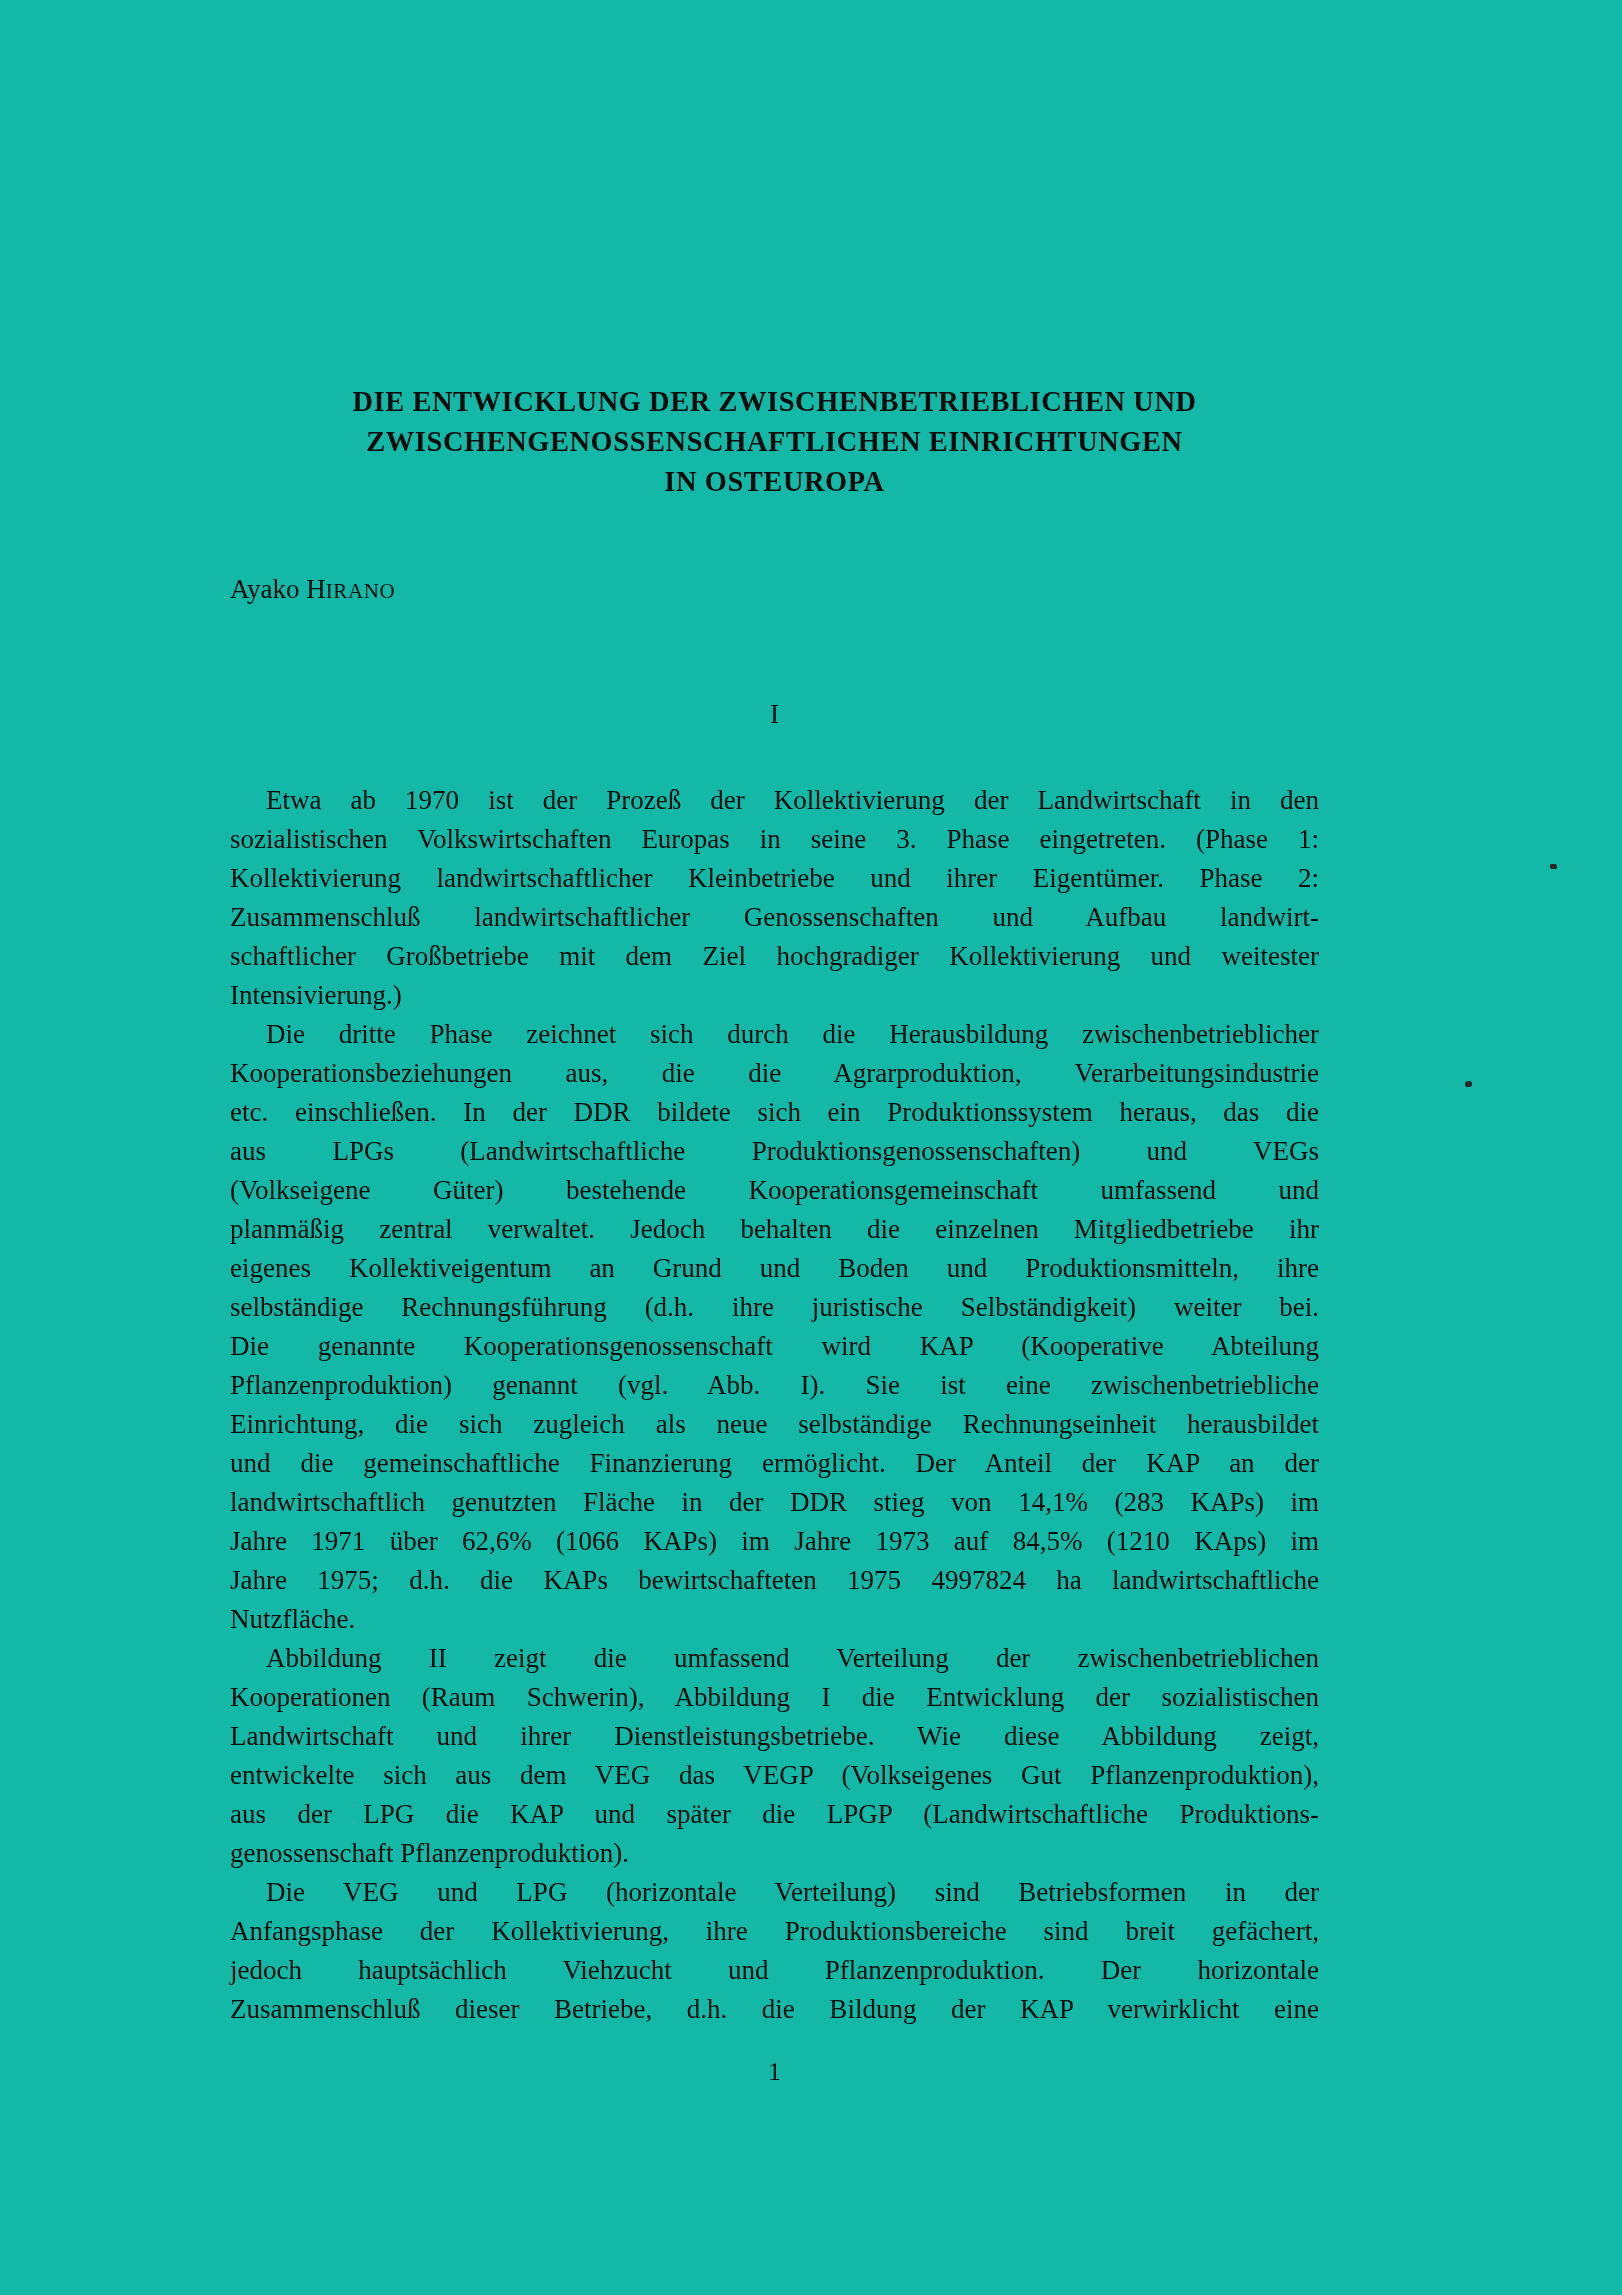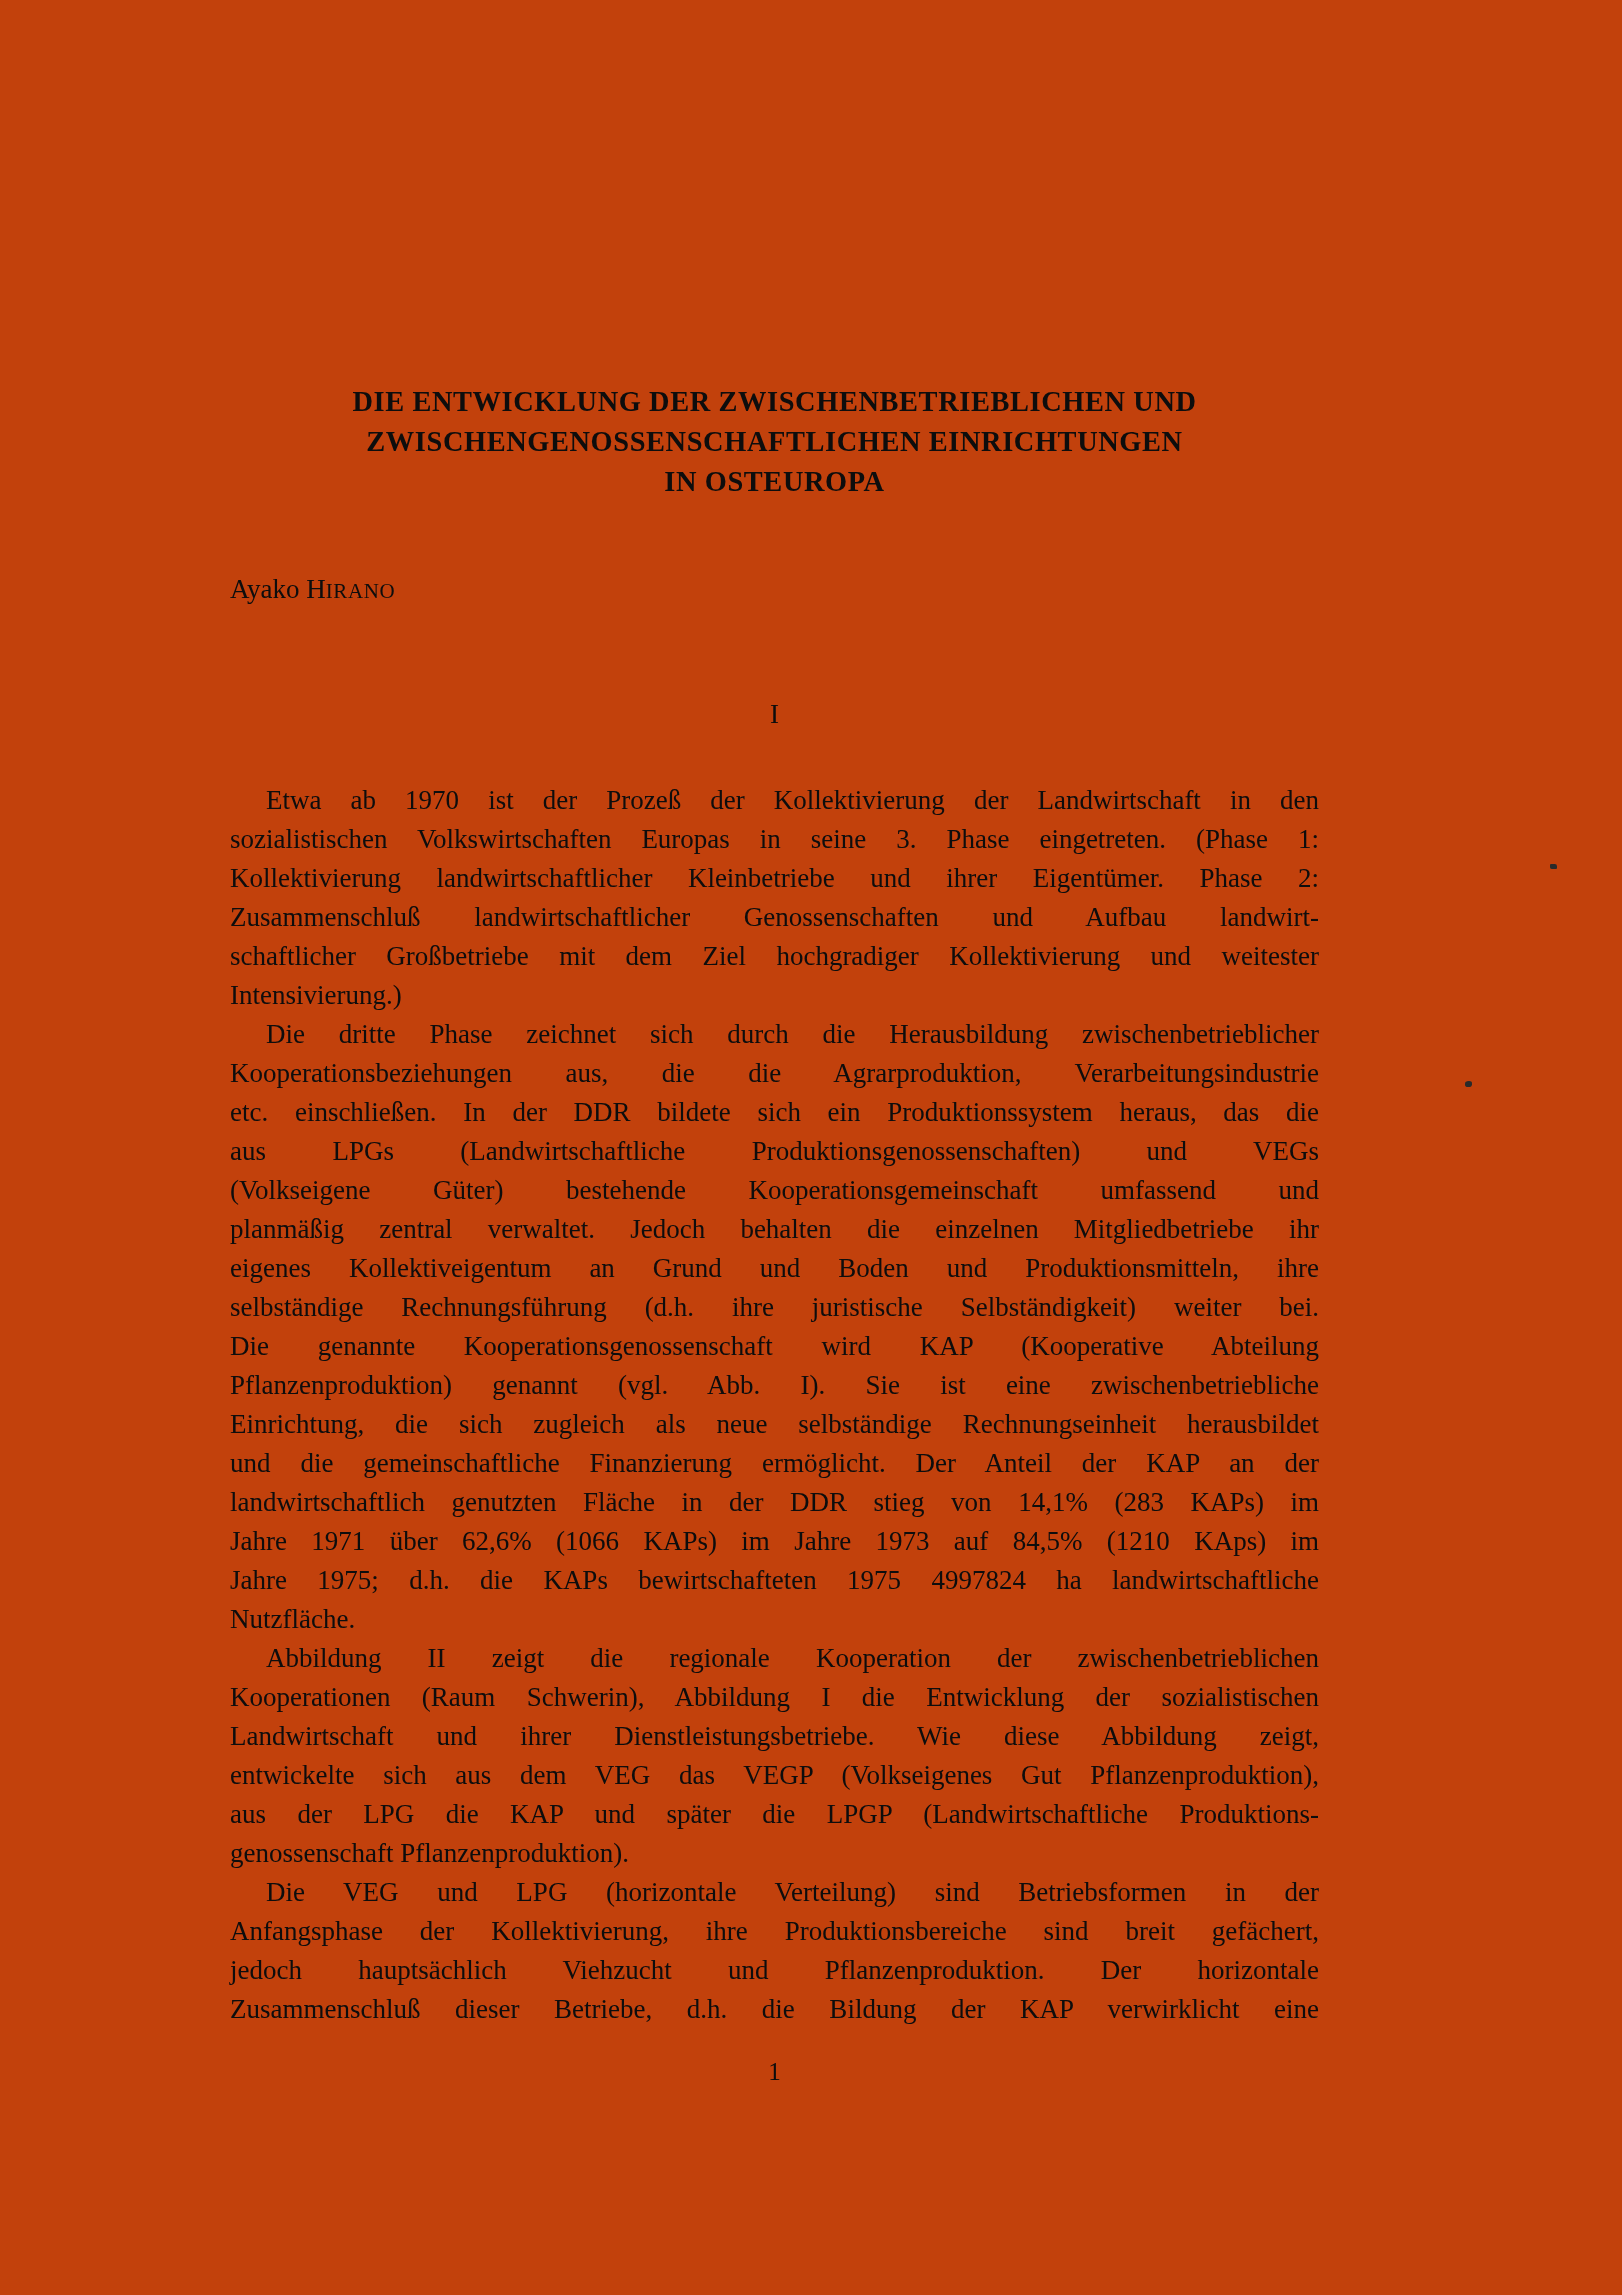--- a/index.html
+++ b/index.html
@@ -4,21 +4,21 @@
 <style>
   html, body {
     margin: 0;
     padding: 0;
     background: #ffffff;
   }
   .page {
     position: relative;
     width: 1622px;
     height: 2295px;
-    background: #c2410c;
+    background: #14b8a6;
     color: #0d0d0d;
     font-family: "Liberation Serif", "DejaVu Serif", serif;
     overflow: hidden;
   }
   .title-block {
     position: absolute;
     left: 230px;
     top: 382px;
     width: 1089px;
     text-align: center;
@@ -126,21 +126,21 @@
       <div class="body-line">eigenes Kollektiveigentum an Grund und Boden und Produktionsmitteln, ihre</div>
       <div class="body-line">selbständige Rechnungsführung (d.h. ihre juristische Selbständigkeit) weiter bei.</div>
       <div class="body-line">Die genannte Kooperationsgenossenschaft wird KAP (Kooperative Abteilung</div>
       <div class="body-line">Pflanzenproduktion) genannt (vgl. Abb. I). Sie ist eine zwischenbetriebliche</div>
       <div class="body-line">Einrichtung, die sich zugleich als neue selbständige Rechnungseinheit herausbildet</div>
       <div class="body-line">und die gemeinschaftliche Finanzierung ermöglicht. Der Anteil der KAP an der</div>
       <div class="body-line">landwirtschaftlich genutzten Fläche in der DDR stieg von 14,1% (283 KAPs) im</div>
       <div class="body-line">Jahre 1971 über 62,6% (1066 KAPs) im Jahre 1973 auf 84,5% (1210 KAps) im</div>
       <div class="body-line">Jahre 1975; d.h. die KAPs bewirtschafteten 1975 4997824 ha landwirtschaftliche</div>
       <div class="body-line flush">Nutzfläche.</div>
-      <div class="body-line indent">Abbildung II zeigt die regionale Kooperation der zwischenbetrieblichen</div>
+      <div class="body-line indent">Abbildung II zeigt die umfassend Verteilung der zwischenbetrieblichen</div>
       <div class="body-line">Kooperationen (Raum Schwerin), Abbildung I die Entwicklung der sozialistischen</div>
       <div class="body-line">Landwirtschaft und ihrer Dienstleistungsbetriebe. Wie diese Abbildung zeigt,</div>
       <div class="body-line">entwickelte sich aus dem VEG das VEGP (Volkseigenes Gut Pflanzenproduktion),</div>
       <div class="body-line">aus der LPG die KAP und später die LPGP (Landwirtschaftliche Produktions-</div>
       <div class="body-line flush">genossenschaft Pflanzenproduktion).</div>
       <div class="body-line indent">Die VEG und LPG (horizontale Verteilung) sind Betriebsformen in der</div>
       <div class="body-line">Anfangsphase der Kollektivierung, ihre Produktionsbereiche sind breit gefächert,</div>
       <div class="body-line">jedoch hauptsächlich Viehzucht und Pflanzenproduktion. Der horizontale</div>
       <div class="body-line">Zusammenschluß dieser Betriebe, d.h. die Bildung der KAP verwirklicht eine</div>
     </main>

